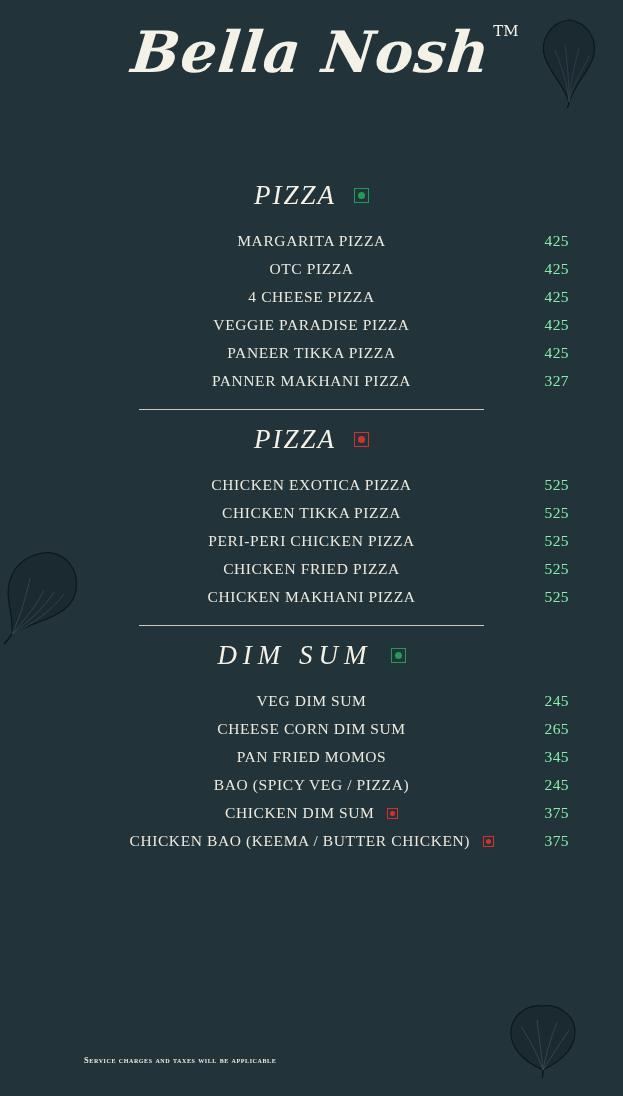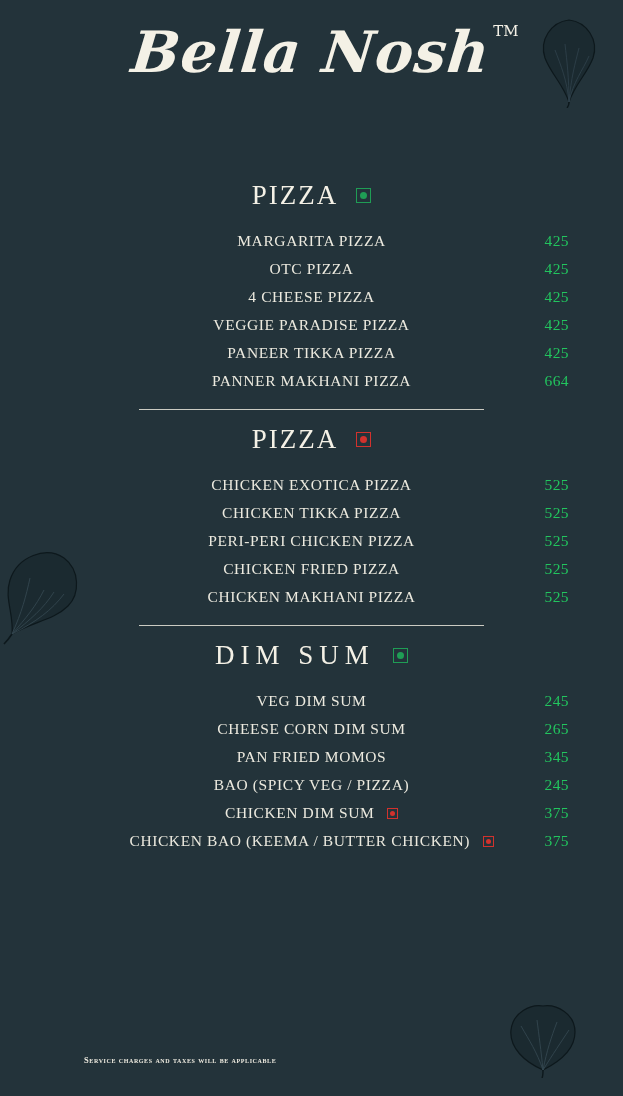--- a/index.html
+++ b/index.html
@@ -65,20 +65,21 @@
     width: 623px;
   }
   .section { margin-bottom: 4px; }
 
   .section-head {
     display: flex;
     align-items: center;
     justify-content: center;
     gap: 18px;
     margin-bottom: 16px;
+    font-style: italic;
   }
   .section-title {
     font-size: 27px;
     letter-spacing: 2px;
     color: #f4f1e6;
     font-family: "Liberation Serif", serif;
   }
   .section-title.wide { letter-spacing: 6px; font-size: 27px; }
 
   
@@ -119,21 +120,21 @@
     letter-spacing: 0.6px;
     color: #eceadf;
     white-space: nowrap;
   }
   .item .name .mark { vertical-align: middle; margin-left: 8px; position: relative; top: -1px; }
   .item .price {
     position: absolute;
     right: 54px;
     top: 0;
     font-size: 15.5px;
-    color: #22c55e;
+    color: #86efac;
     letter-spacing: 0.4px;
   }
 
   .divider {
     width: 345px;
     height: 1px;
     background: #e9e6da;
     margin: 14px auto 14px auto;
     opacity: .85;
   }
@@ -233,21 +234,21 @@
         <li class="item">
           <span class="name">VEGGIE PARADISE PIZZA</span>
           <span class="price">425</span>
         </li>
         <li class="item">
           <span class="name">PANEER TIKKA PIZZA</span>
           <span class="price">425</span>
         </li>
         <li class="item">
           <span class="name">PANNER MAKHANI PIZZA</span>
-          <span class="price">664</span>
+          <span class="price">327</span>
         </li>
       </ul>
     </div>
 
     <div class="divider"></div>
 
     <div class="section">
       <div class="section-head">
         <div class="section-title">PIZZA</div>
         <span class="mark nonveg">

